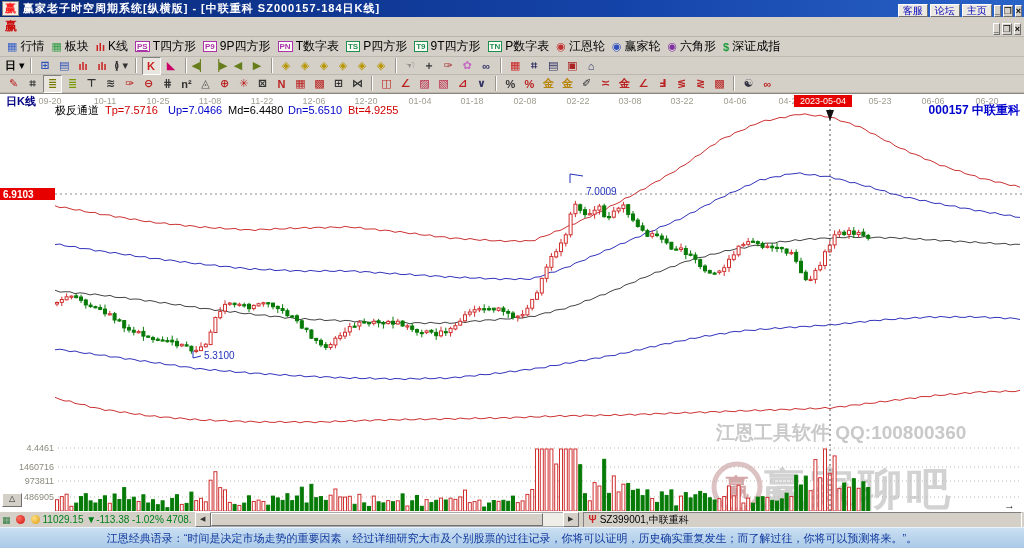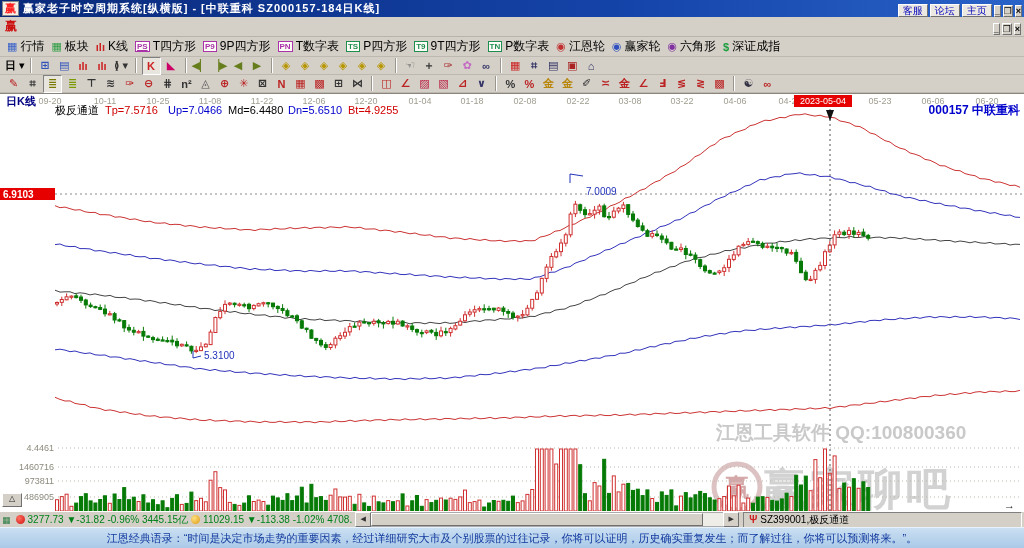--- a/index.html
+++ b/index.html
@@ -786,34 +786,33 @@
         <text x="3" y="196.5" font-size="10" font-weight="bold" fill="#ffffff">6.9103</text>
         <text x="1004" y="508" font-size="11" fill="#222222">→</text>
       </svg>
     <div class="panebtn">△</div>
   </div>
 
   <div class="row statusbar">
     <span class="seg">
       <span class="sicon" style="color:#2f7e44;">▦</span>
       <span class="dot" style="background:radial-gradient(circle at 35% 35%,#ff7060,#cc1111);"></span>
-      <span class="idx">3277.73 ▼-31.82 -0.96% 3445.15亿</span>
       <span class="dot" style="background:radial-gradient(circle at 35% 35%,#ffe080,#dd9911);"></span>
       <span class="idx">11029.15 ▼-113.38 -1.02% 4708.</span>
     </span>
     <span class="hscroll">
       <span class="sbtn">◀</span>
       <span class="strack">
           <span class="sthumb" style="display:block;"></span>
         </span>
       <span class="sbtn">▶</span>
     </span>
     <span class="rightseg">
       <span class="ant">Ψ</span>
-      <span>SZ399001,极反通道</span>
+      <span>SZ399001,中联重科</span>
     </span>
   </div>
 
   <div class="row quotebar">
     <span>江恩经典语录：“时间是决定市场走势的重要因素，经过详细研究大市及个别股票的过往记录，你将可以证明，历史确实重复发生；而了解过往，你将可以预测将来。”。</span>
   </div>
 
 </div>
 
 </body></html>

